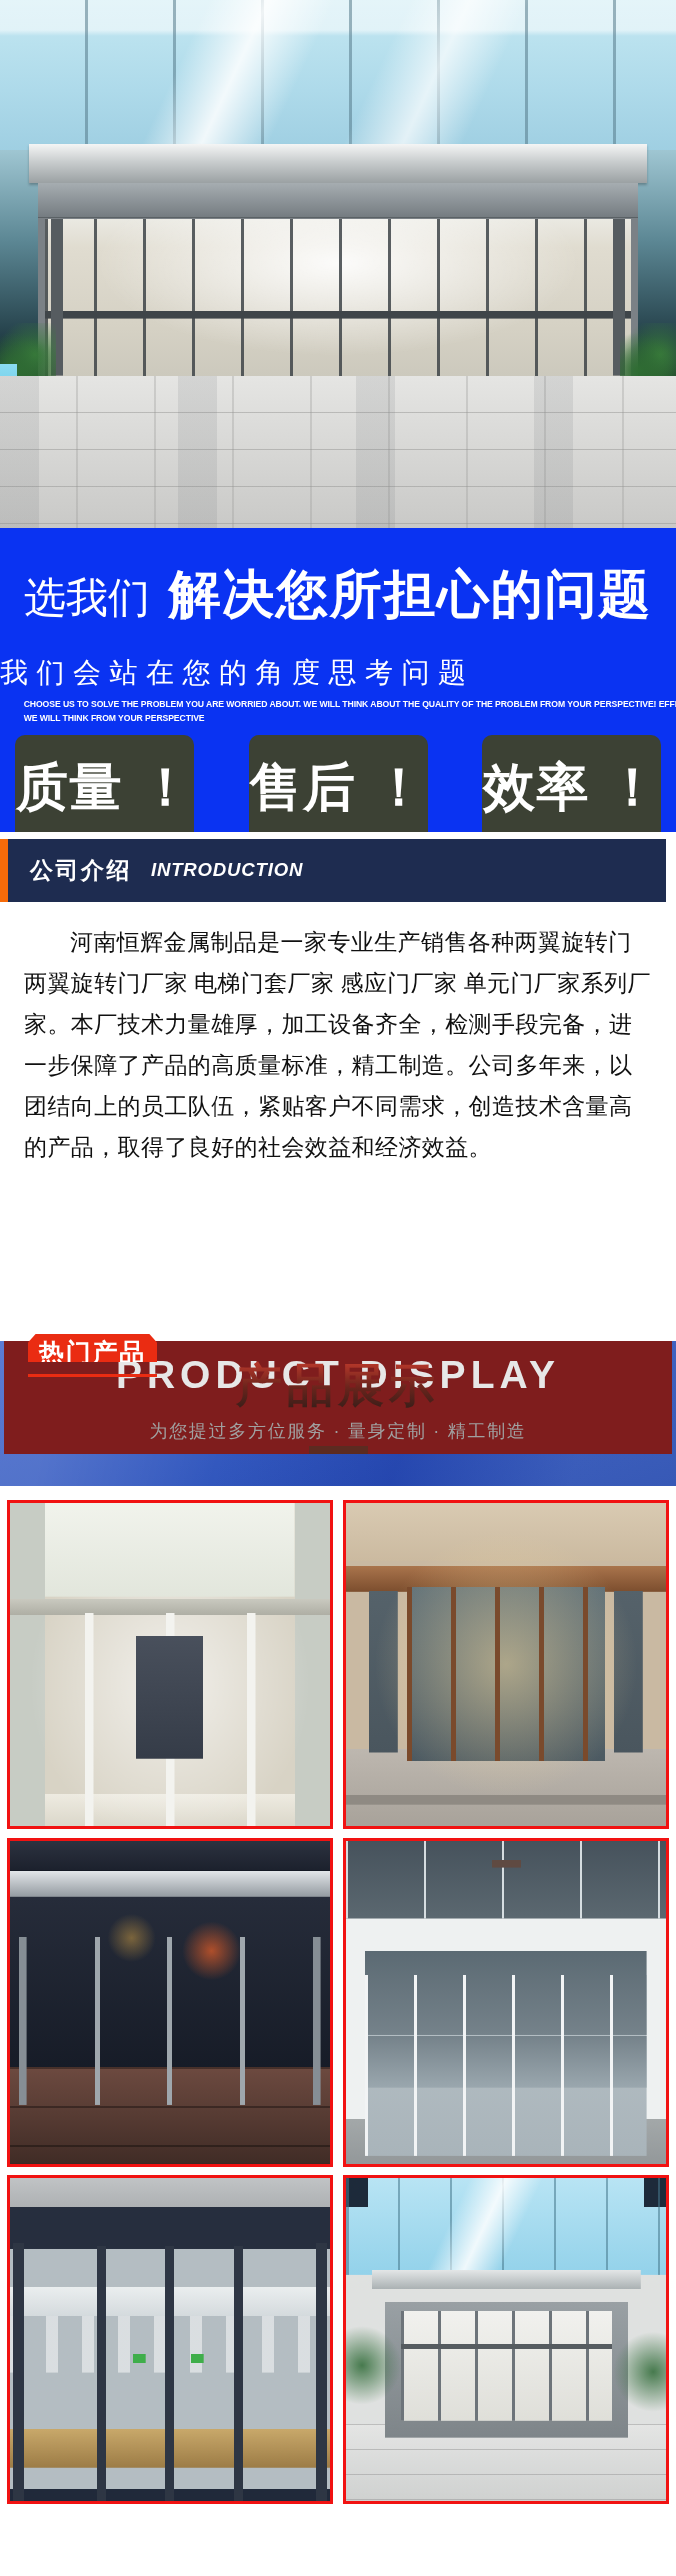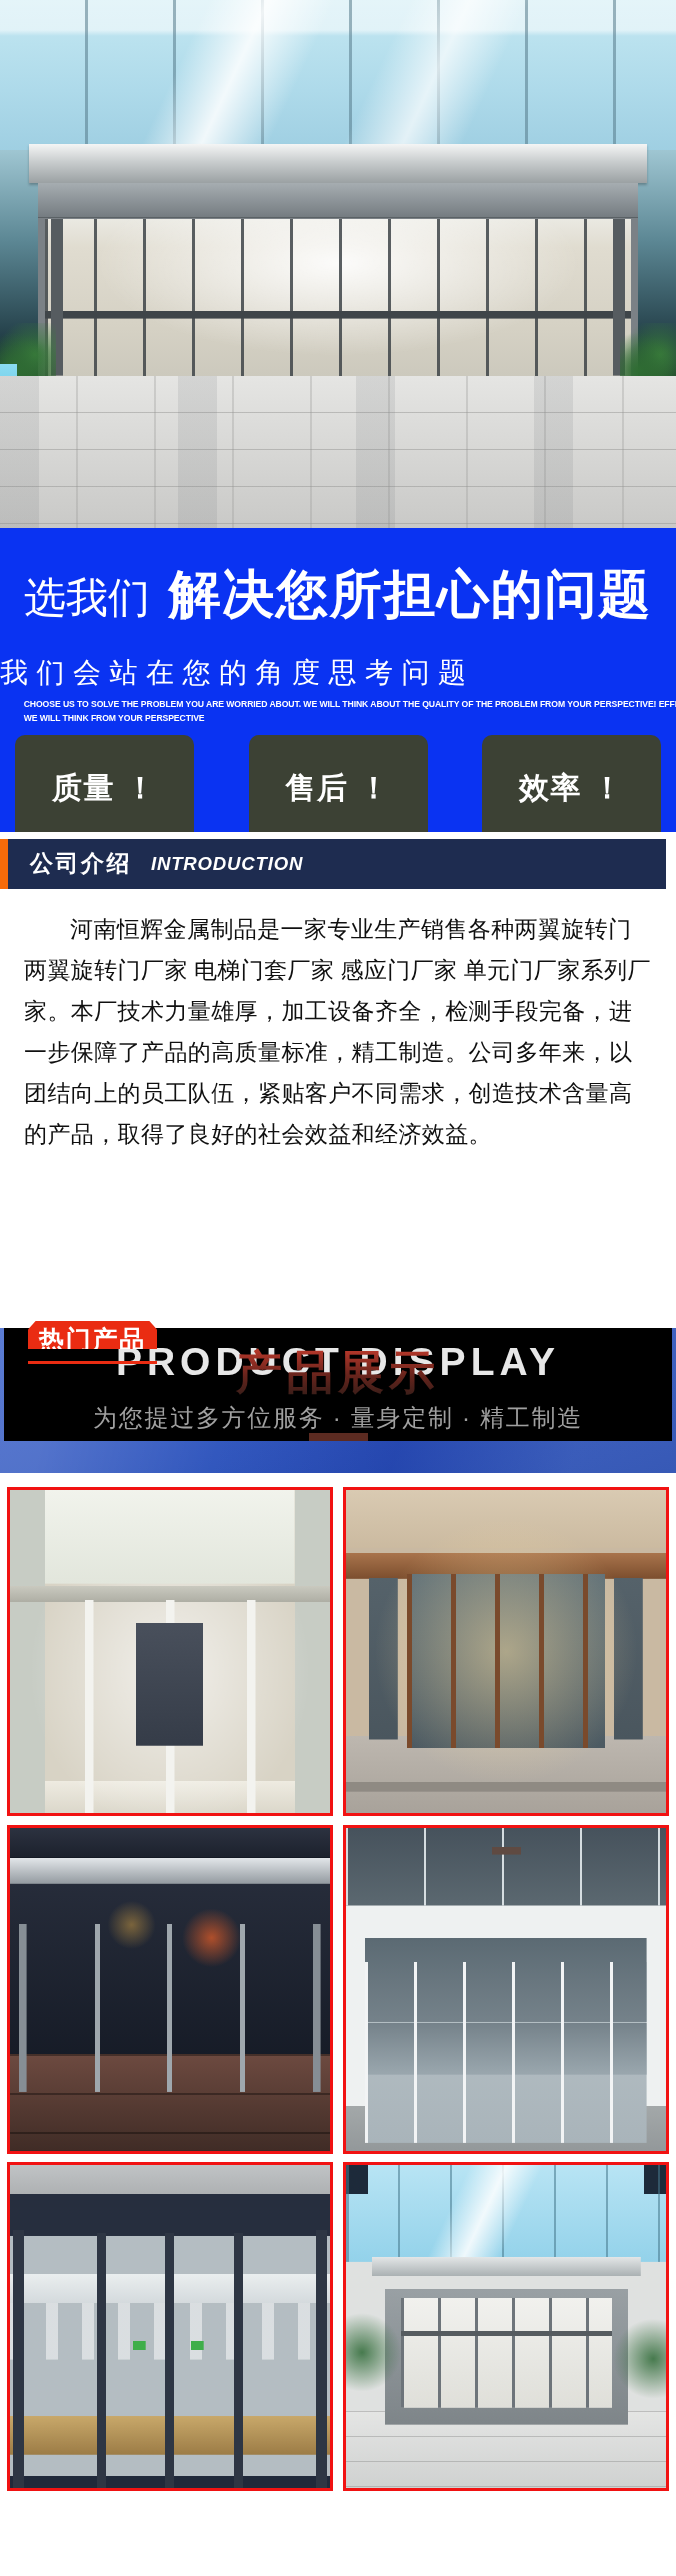--- a/index.html
+++ b/index.html
@@ -45,47 +45,47 @@
   
   .banner{height:304px;box-sizing:border-box;background:#0a33f2;color:#fff;text-align:left;padding-top:29px;overflow:hidden;}
   .banner-title{display:flex;justify-content:center;align-items:baseline;gap:18.6px;line-height:74px;white-space:nowrap;}
   .banner-title .t1{font-size:42px;font-weight:500;}
   .banner-title .t2{font-size:52px;font-weight:900;letter-spacing:1.7px;}
   .banner-sub{margin-top:23px;font-size:28px;font-weight:400;letter-spacing:8.5px;line-height:30px;}
   .banner-eng{margin-top:10px;font-weight:700;}
   .banner-eng div{font-size:9.3px;line-height:13.5px;white-space:nowrap;transform:scaleX(.93);transform-origin:50% 50%;letter-spacing:-0.1px;}
   .pledges{display:flex;justify-content:space-between;padding:0 15px;margin-top:10px;}
   .pledge-box{width:179px;height:106px;background:#3c4134;border-radius:10px;display:flex;align-items:center;justify-content:center;
-    font-size:30px;font-weight:800;letter-spacing:1.7px;color:#fff;}
+    font-size:52px;font-weight:800;letter-spacing:1.7px;color:#fff;}
 
   
   .intro{margin-top:6.8px;}
-  .intro-bar{height:50px;margin-right:10px;background:#1e2c50;border-left:8.5px solid #f66b0a;display:flex;align-items:center;color:#fff;}
+  .intro-bar{height:63px;margin-right:10px;background:#1e2c50;border-left:8.5px solid #f66b0a;display:flex;align-items:center;color:#fff;}
   .intro-cn{font-size:23px;font-weight:700;letter-spacing:2.5px;margin-left:22px;}
   .intro-en{font-size:18.6px;font-weight:700;letter-spacing:0.8px;margin-left:19px;font-style:italic;}
   .intro-text{margin:20px 24px 0;font-size:23px;line-height:41px;color:#101010;text-indent:2em;letter-spacing:0.4px;font-family:Liberation Serif, serif;}
 
   
   .products{position:relative;margin-top:173px;padding-bottom:38px;background:#fff;}
   .blue-band{position:absolute;left:0;top:0;width:100%;height:145px;z-index:0;
     background:
       linear-gradient(105deg, rgba(255,255,255,.14) 10%, rgba(255,255,255,0) 35%, rgba(16,40,150,.28) 60%, rgba(255,255,255,.08) 85%),
       linear-gradient(160deg, rgba(255,255,255,.10), rgba(0,0,0,.12)),
       #2b55c8;}
   .hot-badge{position:absolute;left:28px;top:-6.8px;width:129px;height:28px;z-index:3;background:#ea2c12;color:#fff;
     font-size:25px;font-weight:800;letter-spacing:1.7px;text-align:center;line-height:37px;
     clip-path:polygon(7.6px 0, calc(100% - 7.6px) 0, 100% 8.5px, 100% 100%, 0 100%, 0 8.5px);}
   .badge-line{position:absolute;left:28px;top:33px;width:129px;height:3.4px;background:#ea2c12;z-index:3;}
-  .pd-card{position:relative;z-index:1;margin:28px 4px 0;background:#000000;padding-top:13.5px;text-align:center;}
+  .pd-card{position:relative;z-index:1;margin:28px 4px 0;background:#7f1d1d;padding-top:13.5px;text-align:center;}
   .pd-watermark{font-size:39px;font-weight:800;letter-spacing:5px;color:#e7e7e7;line-height:42px;}
   .pd-title{margin-top:-37px;font-size:46px;font-weight:900;letter-spacing:5px;line-height:52px;position:relative;color:#8a2b1f;}
   @supports (-webkit-background-clip:text){
     .pd-title{background:linear-gradient(180deg,#b5372a 8%,#6a241c 55%,#3a1e19 95%);-webkit-background-clip:text;background-clip:text;color:transparent;}
   }
-  .pd-sub{margin-top:8.5px;font-size:24px;color:#a0a0a0;letter-spacing:1.7px;line-height:22px;}
+  .pd-sub{margin-top:8.5px;font-size:18px;color:#a0a0a0;letter-spacing:1.7px;line-height:22px;}
   .pd-divider{width:59px;height:8.5px;background:#5c2b21;margin:4.2px auto 0;}
 
   .grid{margin-top:46px;padding:0 6.8px;display:grid;grid-template-columns:1fr 1fr;column-gap:10px;row-gap:8.5px;}
   .photo{height:323px;border:3.4px solid #f11212;background-color:#ccc;}
 
   
   .p1{background:
       linear-gradient(180deg,#49505c,#353c48) 50% 66%/21% 38% no-repeat,
       linear-gradient(90deg,#f3f3ef,#f3f3ef) 24% 100%/8.5px 66% no-repeat,
       linear-gradient(90deg,#f3f3ef,#f3f3ef) 50% 100%/8.5px 66% no-repeat,

